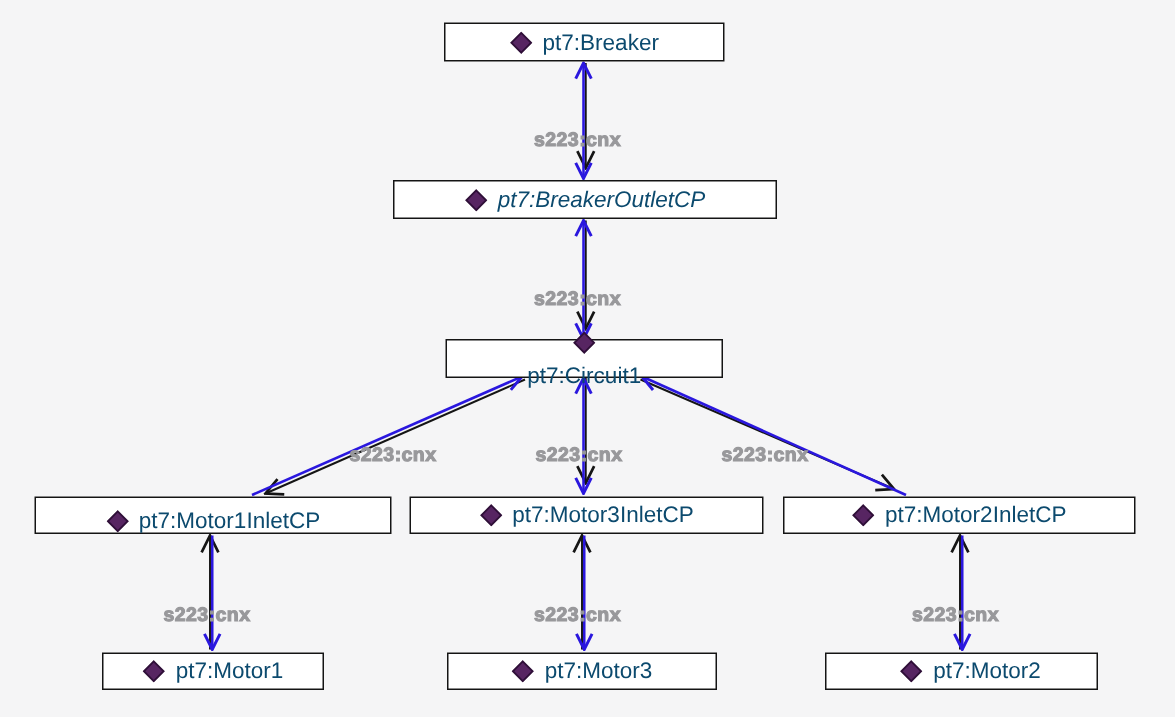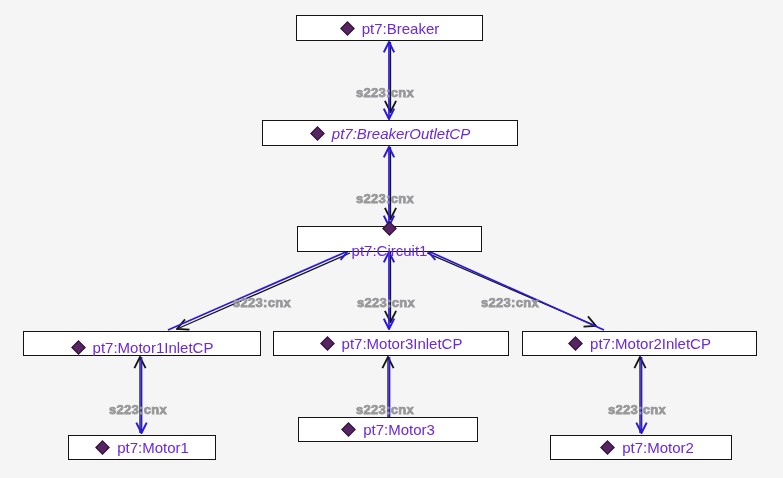--- a/index.html
+++ b/index.html
@@ -32,21 +32,21 @@
   .node{
     position:absolute;
     box-sizing:border-box;
     background:#ffffff;
     border:1.6px solid #141414;
     display:flex;
     align-items:center;
     justify-content:center;
     gap:7px;
     font-size:15px;
-    color:#6d28d9;
+    color:#0c4a6e;
     white-space:nowrap;
     cursor:default;
   }
   .diamond{display:inline-flex;align-items:center;}
   .node-label{display:inline-block;line-height:1;}
 </style>
 </head>
 <body>
 
 <div class="canvas">
@@ -172,21 +172,21 @@
 
   <div class="node" style="left:68px;top:435px;width:148px;height:25px;">
     <span class="diamond">
       <svg width="15" height="15" viewBox="0 0 15 15">
           <polygon points="7.5,0.9 14.1,7.5 7.5,14.1 0.9,7.5" fill="#572562" stroke="#2f0f38" stroke-width="1.2"></polygon>
         </svg>
     </span>
     <span class="node-label">pt7:Motor1</span>
   </div>
 
-  <div class="node" style="left:298px;top:417px;width:180px;height:25px;">
+  <div class="node" style="left:298px;top:435px;width:180px;height:25px;">
     <span class="diamond">
       <svg width="15" height="15" viewBox="0 0 15 15">
           <polygon points="7.5,0.9 14.1,7.5 7.5,14.1 0.9,7.5" fill="#572562" stroke="#2f0f38" stroke-width="1.2"></polygon>
         </svg>
     </span>
     <span class="node-label">pt7:Motor3</span>
   </div>
 
   <div class="node" style="left:550px;top:435px;width:182px;height:25px;padding-left:12px;">
     <span class="diamond">

